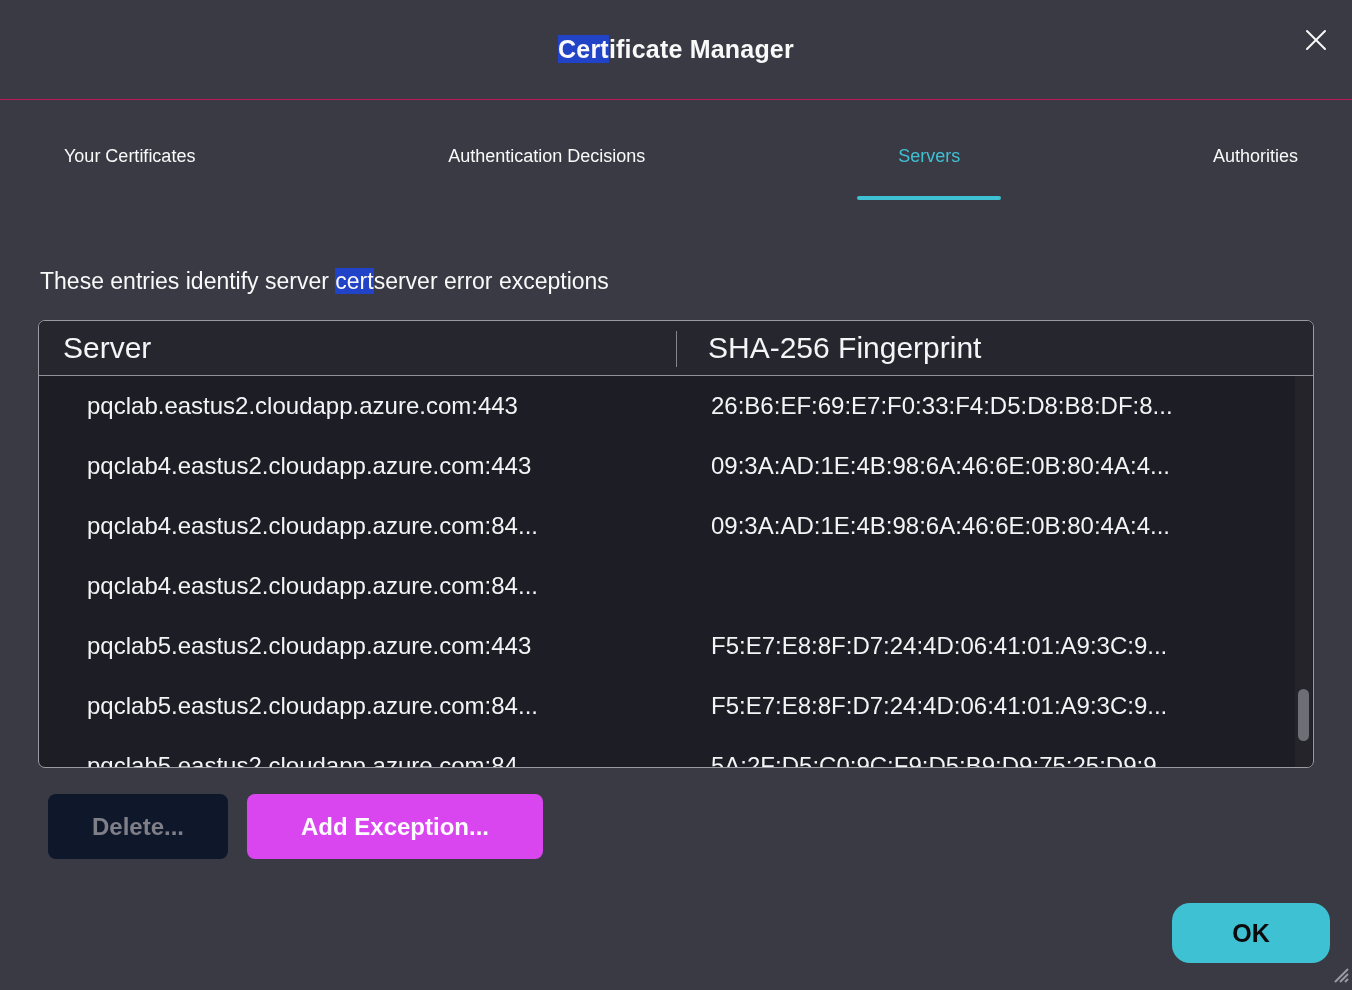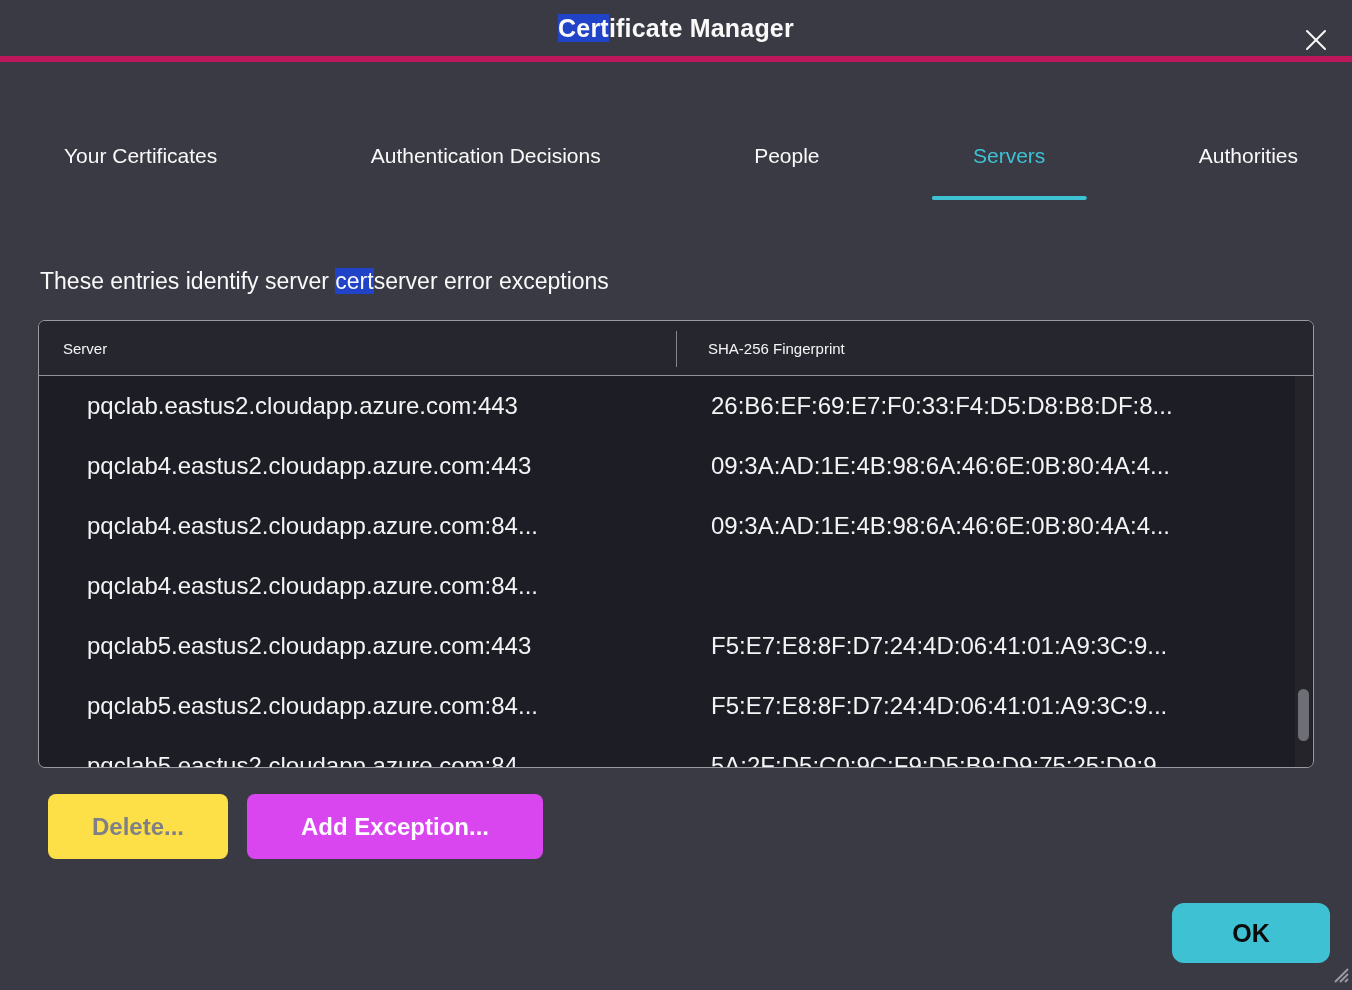--- a/index.html
+++ b/index.html
@@ -6,42 +6,42 @@
   html, body { width: 1352px; height: 990px; overflow: hidden; }
   body {
     position: relative;
     background: #3a3a44;
     font-family: "Liberation Sans", "DejaVu Sans", sans-serif;
     color: #f9f9fa;
   }
 
   
   .titlebar {
-    position: absolute; top: 0; left: 0; right: 0; height: 62px;
+    position: absolute; top: 0; left: 0; right: 0; height: 100px;
     display: flex; align-items: center; justify-content: center;
-    border-bottom: 6px solid #be185d;
+    border-bottom: 1px solid #be185d;
   }
   .title { font-size: 25px; font-weight: bold; letter-spacing: 0.2px; }
   .title .hl { background: #2143c8; }
   .close-btn {
     position: absolute; right: 20px; top: 24px;
     width: 32px; height: 32px;
     display: flex; align-items: center; justify-content: center;
     cursor: default;
   }
 
   
   .tabs {
     position: absolute; top: 112px; left: 64px; right: 54px; height: 88px;
     display: flex; justify-content: space-between; align-items: center;
   }
   .tab {
     position: relative; height: 100%;
     display: flex; align-items: center;
-    font-size: 21px; color: #f9f9fa; white-space: nowrap;
+    font-size: 18px; color: #f9f9fa; white-space: nowrap;
   }
   .tab.active { color: #3fc1d4; }
   .tab.active::after {
     content: ""; position: absolute; bottom: 0; left: 50%;
     transform: translateX(-50%);
     width: calc(100% + 82px); height: 4px;
     background: #3fc1d4; border-radius: 2px;
   }
 
   
@@ -57,21 +57,21 @@
     width: 1276px; height: 448px;
     background: #1d1d25;
     border: 1px solid #9a9aa2; border-radius: 7px;
     overflow: hidden;
   }
   .thead {
     position: relative; height: 55px;
     background: #26262e;
     border-bottom: 1px solid #90909a;
     display: flex; align-items: center;
-    font-size: 15px; color: #f5f5f7;
+    font-size: 30px; color: #f5f5f7;
   }
   .th-server { width: 637px; padding-left: 24px; }
   .col-divider {
     position: absolute; left: 637px; top: 10px;
     width: 1px; height: 36px; background: #85858d;
   }
   .th-fp { padding-left: 32px; flex: 1; }
   .tbody {
     position: relative; height: 391px; overflow: hidden;
     font-size: 24px; color: #f4f4f6;
@@ -94,32 +94,32 @@
   .actions {
     position: absolute; top: 794px; left: 48px;
     display: flex; gap: 19px;
   }
   .btn {
     height: 65px; border: none; border-radius: 8px;
     font-family: inherit; font-size: 24px; font-weight: bold;
     display: flex; align-items: center; justify-content: center;
   }
   .btn-delete {
-    width: 180px; background: #fde047; color: #7f7f88;
+    width: 180px; background: #0f172a; color: #7f7f88;
   }
   .btn-add {
     width: 296px; background: #d946ef; color: #fdfdff; cursor: pointer;
   }
 
   
   .btn-ok {
     position: absolute; right: 22px; bottom: 27px;
     width: 158px; height: 60px;
     background: #3fc1d4; color: #0c0c0d;
-    border: none; border-radius: 12px;
+    border: none; border-radius: 18px;
     font-family: inherit; font-size: 25px; font-weight: bold;
     cursor: pointer;
   }
 
   
   .grip { position: absolute; right: 3px; bottom: 3px; }
 </style>
 </head>
 <body>
 
@@ -131,21 +131,20 @@
     <svg width="28" height="28" viewBox="0 0 28 28">
       <line x1="5" y1="5" x2="23" y2="23" stroke="#f9f9fa" stroke-width="2" stroke-linecap="round"></line>
       <line x1="23" y1="5" x2="5" y2="23" stroke="#f9f9fa" stroke-width="2" stroke-linecap="round"></line>
     </svg>
   </div>
 </div>
 
 <div class="tabs">
   <div class="tab">Your Certificates</div>
   <div class="tab">Authentication Decisions</div>
-  <div class="tab">People</div>
   <div class="tab active">Servers</div>
   <div class="tab">Authorities</div>
 </div>
 
 <div class="desc">
   <span>These entries identify server </span><span class="hl">cert</span><span>server error exceptions</span>
 </div>
 
 <div class="cert-table">
   <div class="thead">

